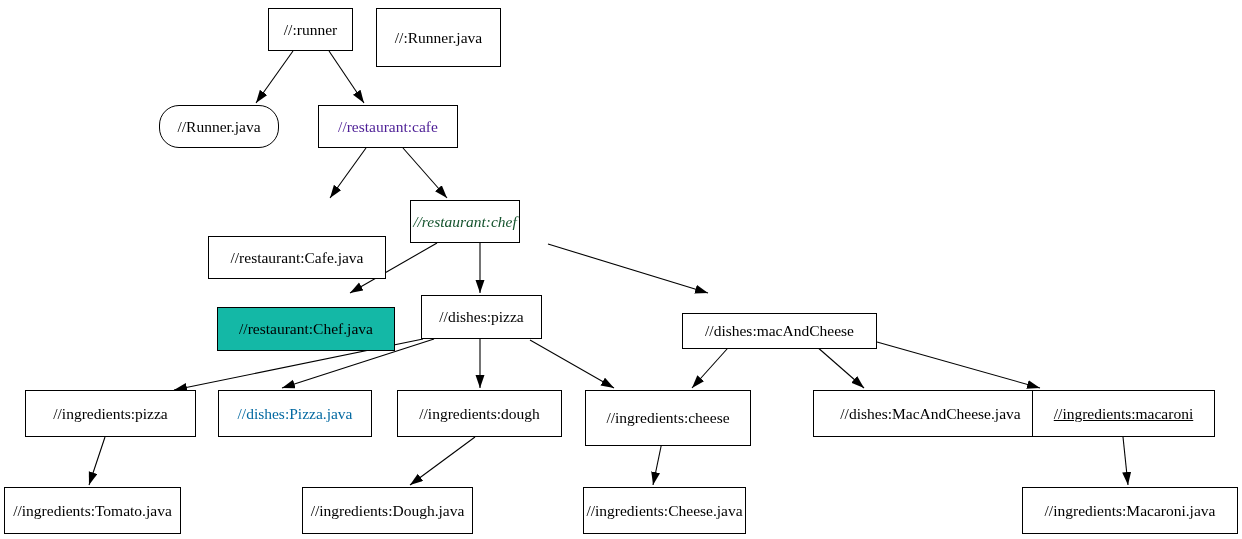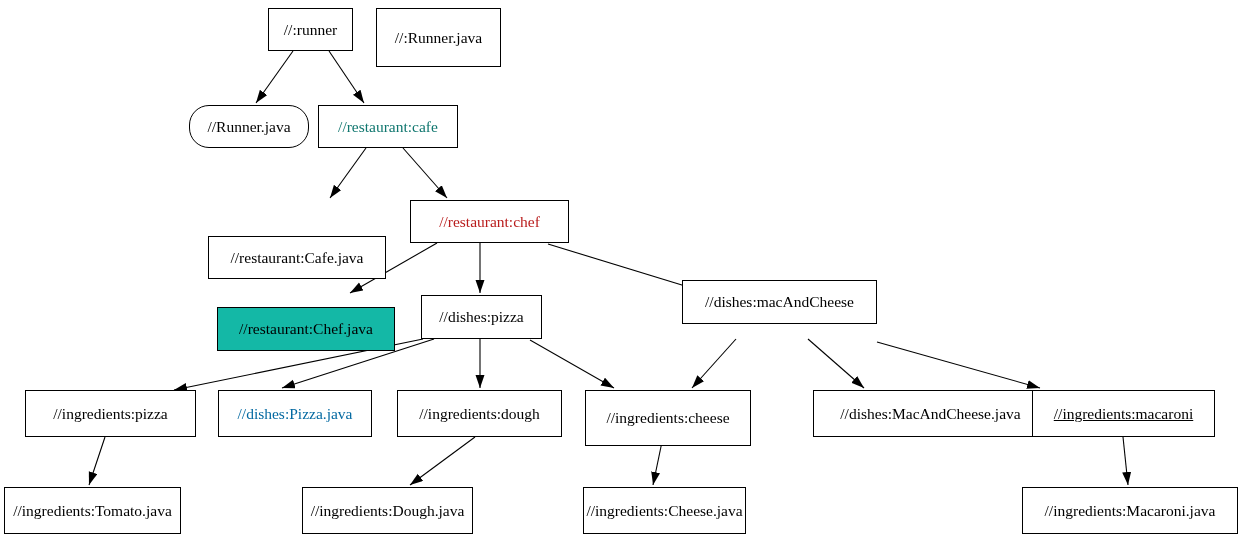--- a/index.html
+++ b/index.html
@@ -68,27 +68,27 @@
         <line x1="808" y1="339" x2="864" y2="388" class="edge-line" stroke="#000000" marker-end="url(#arrowhead)"></line>
         <line x1="877" y1="342" x2="1040" y2="388" class="edge-line" stroke="#000000" marker-end="url(#arrowhead)"></line>
         <line x1="105" y1="437" x2="89" y2="485" class="edge-line" stroke="#000000" marker-end="url(#arrowhead)"></line>
         <line x1="475" y1="437" x2="410" y2="485" class="edge-line" stroke="#000000" marker-end="url(#arrowhead)"></line>
         <line x1="663" y1="437" x2="653" y2="485" class="edge-line" stroke="#000000" marker-end="url(#arrowhead)"></line>
         <line x1="1123" y1="437" x2="1128" y2="485" class="edge-line" stroke="#000000" marker-end="url(#arrowhead)"></line>
       </g>
   </svg>
 <div class="node" style="left: 268px; top: 8px; width: 85px; height: 43px; background: rgb(255, 255, 255); border-color: rgb(0, 0, 0); color: rgb(0, 0, 0);">//:runner</div>
     <div class="node" style="left: 376px; top: 8px; width: 125px; height: 59px; background: rgb(255, 255, 255); border-color: rgb(0, 0, 0); color: rgb(0, 0, 0);">//:Runner.java</div>
-    <div class="node" style="left: 189px; top: 105px; width: 120px; height: 43px; background: rgb(255, 255, 255); border-color: rgb(0, 0, 0); color: rgb(0, 0, 0); border-radius: 20px;">//Runner.java</div>
-    <div class="node" style="left: 318px; top: 105px; width: 140px; height: 43px; background: rgb(255, 255, 255); border-color: rgb(0, 0, 0); color: #0f766e;">//restaurant:cafe</div>
+    <div class="node" style="left: 159px; top: 105px; width: 120px; height: 43px; background: rgb(255, 255, 255); border-color: rgb(0, 0, 0); color: rgb(0, 0, 0); border-radius: 20px;">//Runner.java</div>
+    <div class="node" style="left: 318px; top: 105px; width: 140px; height: 43px; background: rgb(255, 255, 255); border-color: rgb(0, 0, 0); color: #4c1d95;">//restaurant:cafe</div>
     <div class="node" style="left: 208px; top: 200px; width: 178px; height: 43px; background: rgb(255, 255, 255); border-color: rgb(0, 0, 0); color: rgb(0, 0, 0); margin-top: 36px;">//restaurant:Cafe.java</div>
-    <div class="node" style="left: 410px; top: 200px; width: 159px; height: 43px; background: rgb(255, 255, 255); border-color: rgb(0, 0, 0); color: #b91c1c;">//restaurant:chef</div>
+    <div class="node" style="left: 410px; top: 200px; width: 110px; height: 43px; background: rgb(255, 255, 255); border-color: rgb(0, 0, 0); color: #14532d; font-style: italic;">//restaurant:chef</div>
     <div class="node" style="left: 217px; top: 295px; width: 178px; height: 44px; background: #14b8a6; border-color: rgb(0, 0, 0); color: rgb(0, 0, 0); margin-top: 12px;">//restaurant:Chef.java</div>
     <div class="node" style="left: 421px; top: 295px; width: 121px; height: 44px; background: rgb(255, 255, 255); border-color: rgb(0, 0, 0); color: rgb(0, 0, 0);">//dishes:pizza</div>
-    <div class="node" style="left: 682px; top: 280px; width: 195px; height: 44px; background: rgb(255, 255, 255); border-color: rgb(0, 0, 0); color: rgb(0, 0, 0);">//dishes:macAndCheese</div>
+    <div class="node" style="left: 682px; top: 313px; width: 195px; height: 36px; background: rgb(255, 255, 255); border-color: rgb(0, 0, 0); color: rgb(0, 0, 0);">//dishes:macAndCheese</div>
     <div class="node" style="left: 25px; top: 390px; width: 171px; height: 47px; background: rgb(255, 255, 255); border-color: rgb(0, 0, 0); color: rgb(0, 0, 0);">//ingredients:pizza</div>
     <div class="node" style="left: 218px; top: 390px; width: 154px; height: 47px; background: rgb(255, 255, 255); border-color: rgb(0, 0, 0); color: #0369a1;">//dishes:Pizza.java</div>
     <div class="node" style="left: 397px; top: 390px; width: 165px; height: 47px; background: rgb(255, 255, 255); border-color: rgb(0, 0, 0); color: rgb(0, 0, 0);">//ingredients:dough</div>
     <div class="node" style="left: 585px; top: 390px; width: 166px; height: 56px; background: rgb(255, 255, 255); border-color: rgb(0, 0, 0); color: rgb(0, 0, 0);">//ingredients:cheese</div>
     <div class="node" style="left: 813px; top: 390px; width: 235px; height: 47px; background: rgb(255, 255, 255); border-color: rgb(0, 0, 0); color: rgb(0, 0, 0);">//dishes:MacAndCheese.java</div>
     <div class="node" style="left: 1032px; top: 390px; width: 183px; height: 47px; background: rgb(255, 255, 255); border-color: rgb(0, 0, 0); color: rgb(0, 0, 0); text-decoration: underline;">//ingredients:macaroni</div>
     <div class="node" style="left: 4px; top: 487px; width: 177px; height: 47px; background: rgb(255, 255, 255); border-color: rgb(0, 0, 0); color: rgb(0, 0, 0);">//ingredients:Tomato.java</div>
     <div class="node" style="left: 302px; top: 487px; width: 171px; height: 47px; background: rgb(255, 255, 255); border-color: rgb(0, 0, 0); color: rgb(0, 0, 0);">//ingredients:Dough.java</div>
     <div class="node" style="left: 583px; top: 487px; width: 163px; height: 47px; background: rgb(255, 255, 255); border-color: rgb(0, 0, 0); color: rgb(0, 0, 0);">//ingredients:Cheese.java</div>
     <div class="node" style="left: 1022px; top: 487px; width: 216px; height: 47px; background: rgb(255, 255, 255); border-color: rgb(0, 0, 0); color: rgb(0, 0, 0);">//ingredients:Macaroni.java</div>

